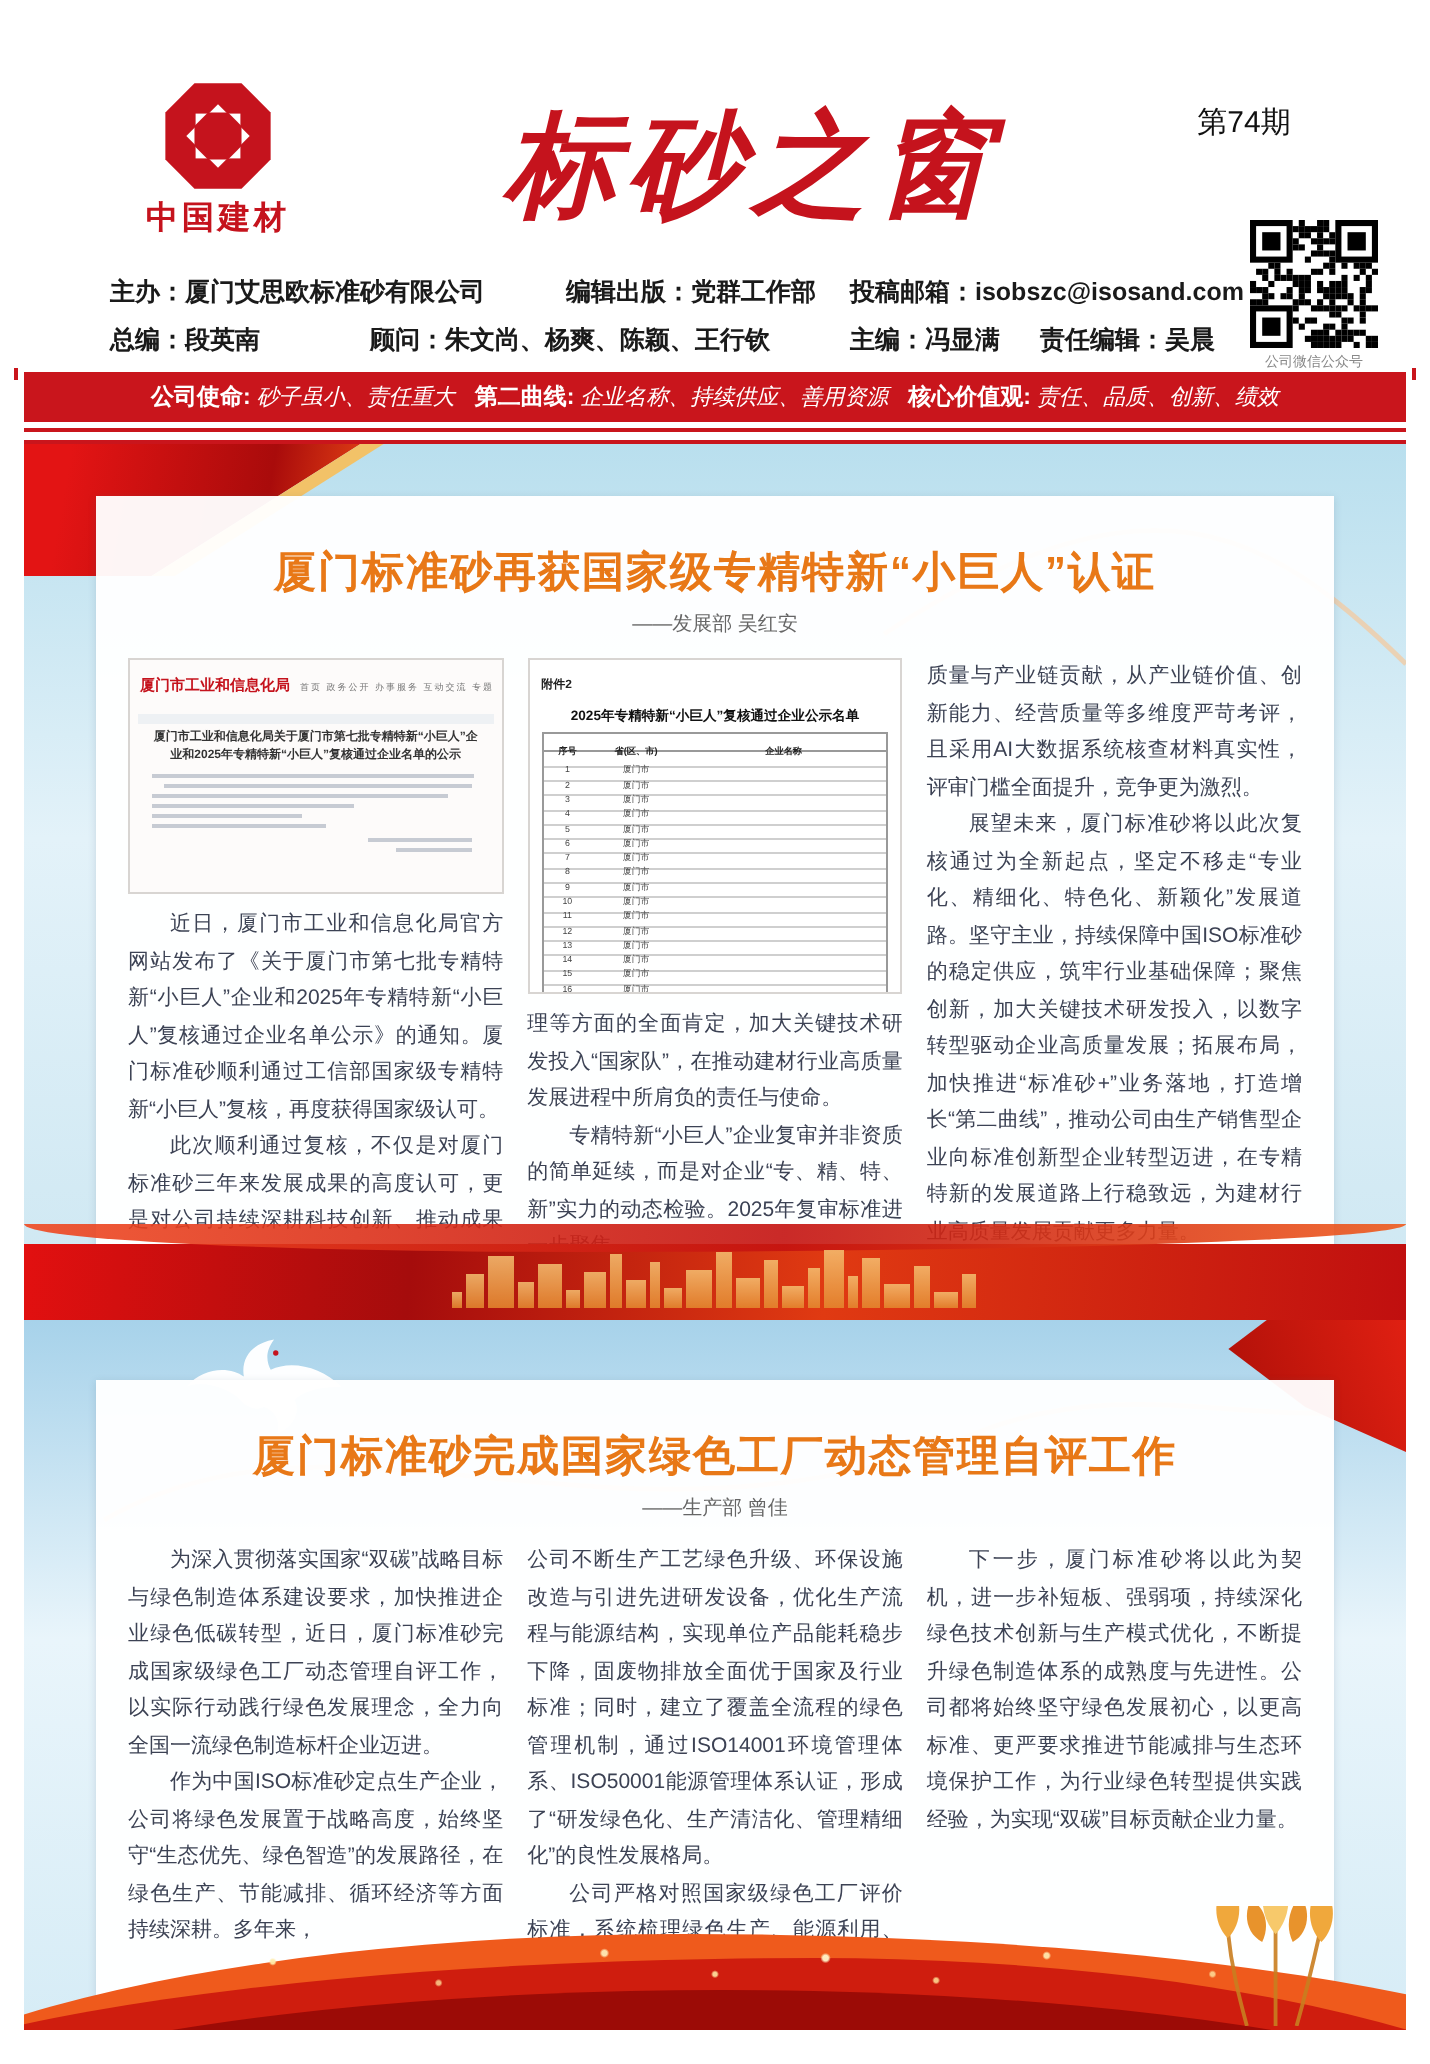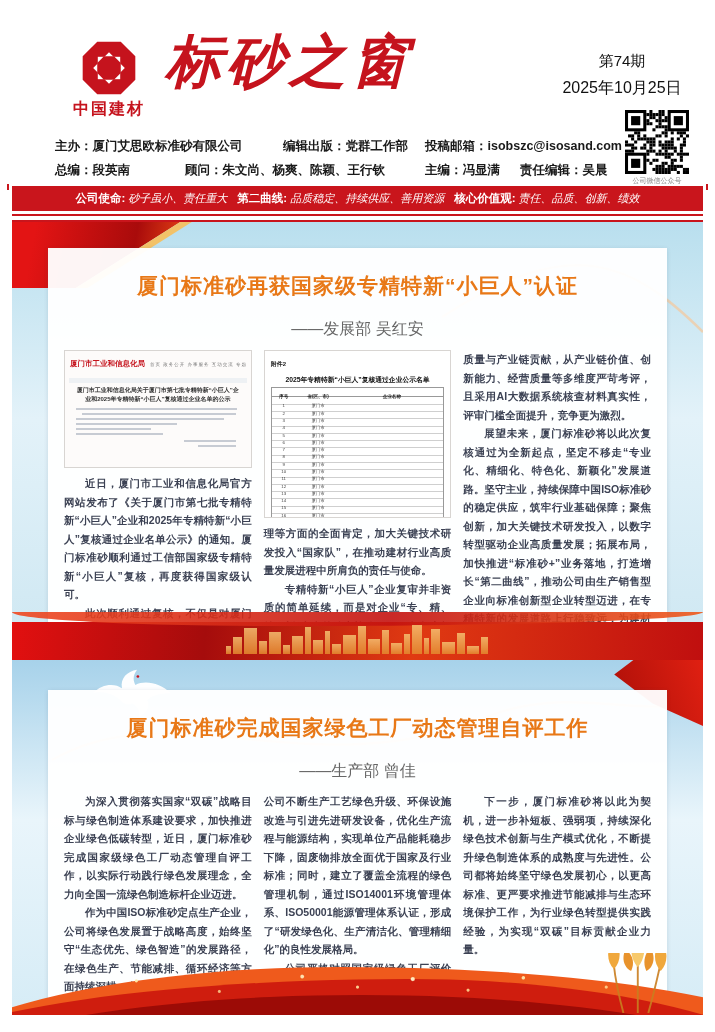--- a/index.html
+++ b/index.html
@@ -8,21 +8,21 @@
 
   
   .crop{position:absolute;width:2px;background:#c9151c;top:38px;height:152px;}
   .crop.left{left:7px;} .crop.right{right:7px;}
 
   
   .masthead{position:absolute;top:0;left:0;right:0;height:184px;background:#fff;}
   .logo-block{position:absolute;left:60px;top:40px;width:98px;text-align:center;}
   .logo-block svg{width:56px;height:56px;display:block;margin:0 auto;}
   .logo-text{color:#c5131d;font-weight:bold;font-size:16px;letter-spacing:2px;margin-top:3px;}
-  .paper-title{position:absolute;left:165px;top:30px;width:335px;margin:0;text-align:left;
+  .paper-title{position:absolute;left:165px;top:52px;width:335px;margin:0;text-align:right;
         font-family:"DejaVu Serif",serif;font-style:italic;font-weight:bold;
         font-size:57px;color:#c5131d;letter-spacing:5px;line-height:1.1;}
   .issue-block{position:absolute;left:548px;top:52px;width:148px;text-align:center;color:#111;}
   .issue-no{font-size:15px;}
   .issue-date{font-size:16px;margin-top:7px;}
   .qr-wrap{position:absolute;left:622px;top:110px;width:70px;text-align:center;}
   .qr-box{width:64px;height:64px;margin:0 auto;background:#fff;}
   .qr-caption{font-size:7px;color:#888;margin-top:2px;white-space:nowrap;}
   .info-row{position:absolute;left:55px;width:565px;height:20px;font-size:12.5px;font-weight:bold;color:#1a1a1a;}
   .info-row.r1{top:138px;} .info-row.r2{top:162px;}
@@ -56,24 +56,24 @@
         background:linear-gradient(250deg,#e02012,#9d0a05);
         clip-path:polygon(42% 0,100% 0,100% 100%,58% 66%,26% 22%);}
 
   .card{position:absolute;left:36px;right:36px;background:rgba(255,255,255,0.96);
         box-shadow:0 1px 4px rgba(60,90,110,.18);overflow:hidden;}
   .card1{top:26px;bottom:36px;}
   .card2{top:30px;height:330px;}
 
   .art-title{margin:0;padding:24px 10px 0;text-align:center;color:#e87817;
         font-size:21px;font-weight:bold;letter-spacing:1px;}
-  .byline{text-align:center;color:#666;font-size:16px;margin-top:19px;}
+  .byline{text-align:center;color:#666;font-size:10px;margin-top:5px;}
   .cols{display:flex;gap:12px;padding:10px 16px 0;}
   .col{flex:1;min-width:0;font-size:10.5px;line-height:18.5px;color:#3c4254;text-align:justify;}
-  .para{margin:0;font-weight:bold;} .para.ind{text-indent:2em;}
+  .para{margin:0;} .para.ind{text-indent:2em;}
 
   
   .webshot{height:118px;border:1px solid #d8d5d2;background:#fdfbfa;margin-bottom:6px;
         overflow:hidden;box-sizing:border-box;}
   .ws-head{display:flex;align-items:baseline;gap:5px;padding:4px 5px 2px;}
   .ws-logo{color:#c5131d;font-weight:bold;font-size:7.5px;white-space:nowrap;}
   .ws-nav{font-size:4.5px;color:#777;white-space:nowrap;overflow:hidden;letter-spacing:1px;}
   .ws-crumb{height:5px;background:#eef1f4;margin:1px 4px 3px;}
   .ws-doc{margin:2px 9px;}
   .ws-title{font-size:6px;font-weight:bold;color:#333;text-align:center;line-height:1.55;}
@@ -146,21 +146,20 @@
           <rect x="30" y="30" width="40" height="40"></rect>
           <rect x="30" y="30" width="40" height="40" transform="rotate(45 50 50)"></rect>
         </g>
         <polygon points="41,29 59,29 71,41 71,59 59,71 41,71 29,59 29,41" fill="#c5131d"></polygon>
       </svg>
       <div class="logo-text">中国建材</div>
     </div>
     <h1 class="paper-title">标砂之窗</h1>
     <div class="issue-block">
       <div class="issue-no">第74期</div>
-      <div class="issue-date">2025年10月25日</div>
     </div>
     <div class="qr-wrap">
       <div class="qr-box" id="qr"><svg width="64" height="64" viewBox="0 0 63 63" xmlns="http://www.w3.org/2000/svg">
             <rect x="24" y="0" width="3" height="3" fill="#000"></rect>
             <rect x="33" y="0" width="3" height="3" fill="#000"></rect>
             <rect x="36" y="0" width="3" height="3" fill="#000"></rect>
             <rect x="21" y="3" width="3" height="3" fill="#000"></rect>
             <rect x="24" y="3" width="3" height="3" fill="#000"></rect>
             <rect x="27" y="3" width="3" height="3" fill="#000"></rect>
             <rect x="30" y="3" width="3" height="3" fill="#000"></rect>
@@ -330,21 +329,21 @@
     </div>
   </header>
 
   <div class="values-banner">
     <span class="vb-item">
       <span class="vb-label">公司使命:</span>
       <span class="vb-value">砂子虽小、责任重大</span>
     </span>
     <span class="vb-item">
       <span class="vb-label">第二曲线:</span>
-      <span class="vb-value">品质稳定、持续供应、善用资源</span>
+      <span class="vb-value">企业名称、持续供应、善用资源</span>
     </span>
     <span class="vb-item">
       <span class="vb-label">核心价值观:</span>
       <span class="vb-value">责任、品质、创新、绩效</span>
     </span>
   </div>
   <div class="double-rule"></div>
 
   <section class="section section1">
     <svg class="swirl" viewBox="0 0 691 120">

